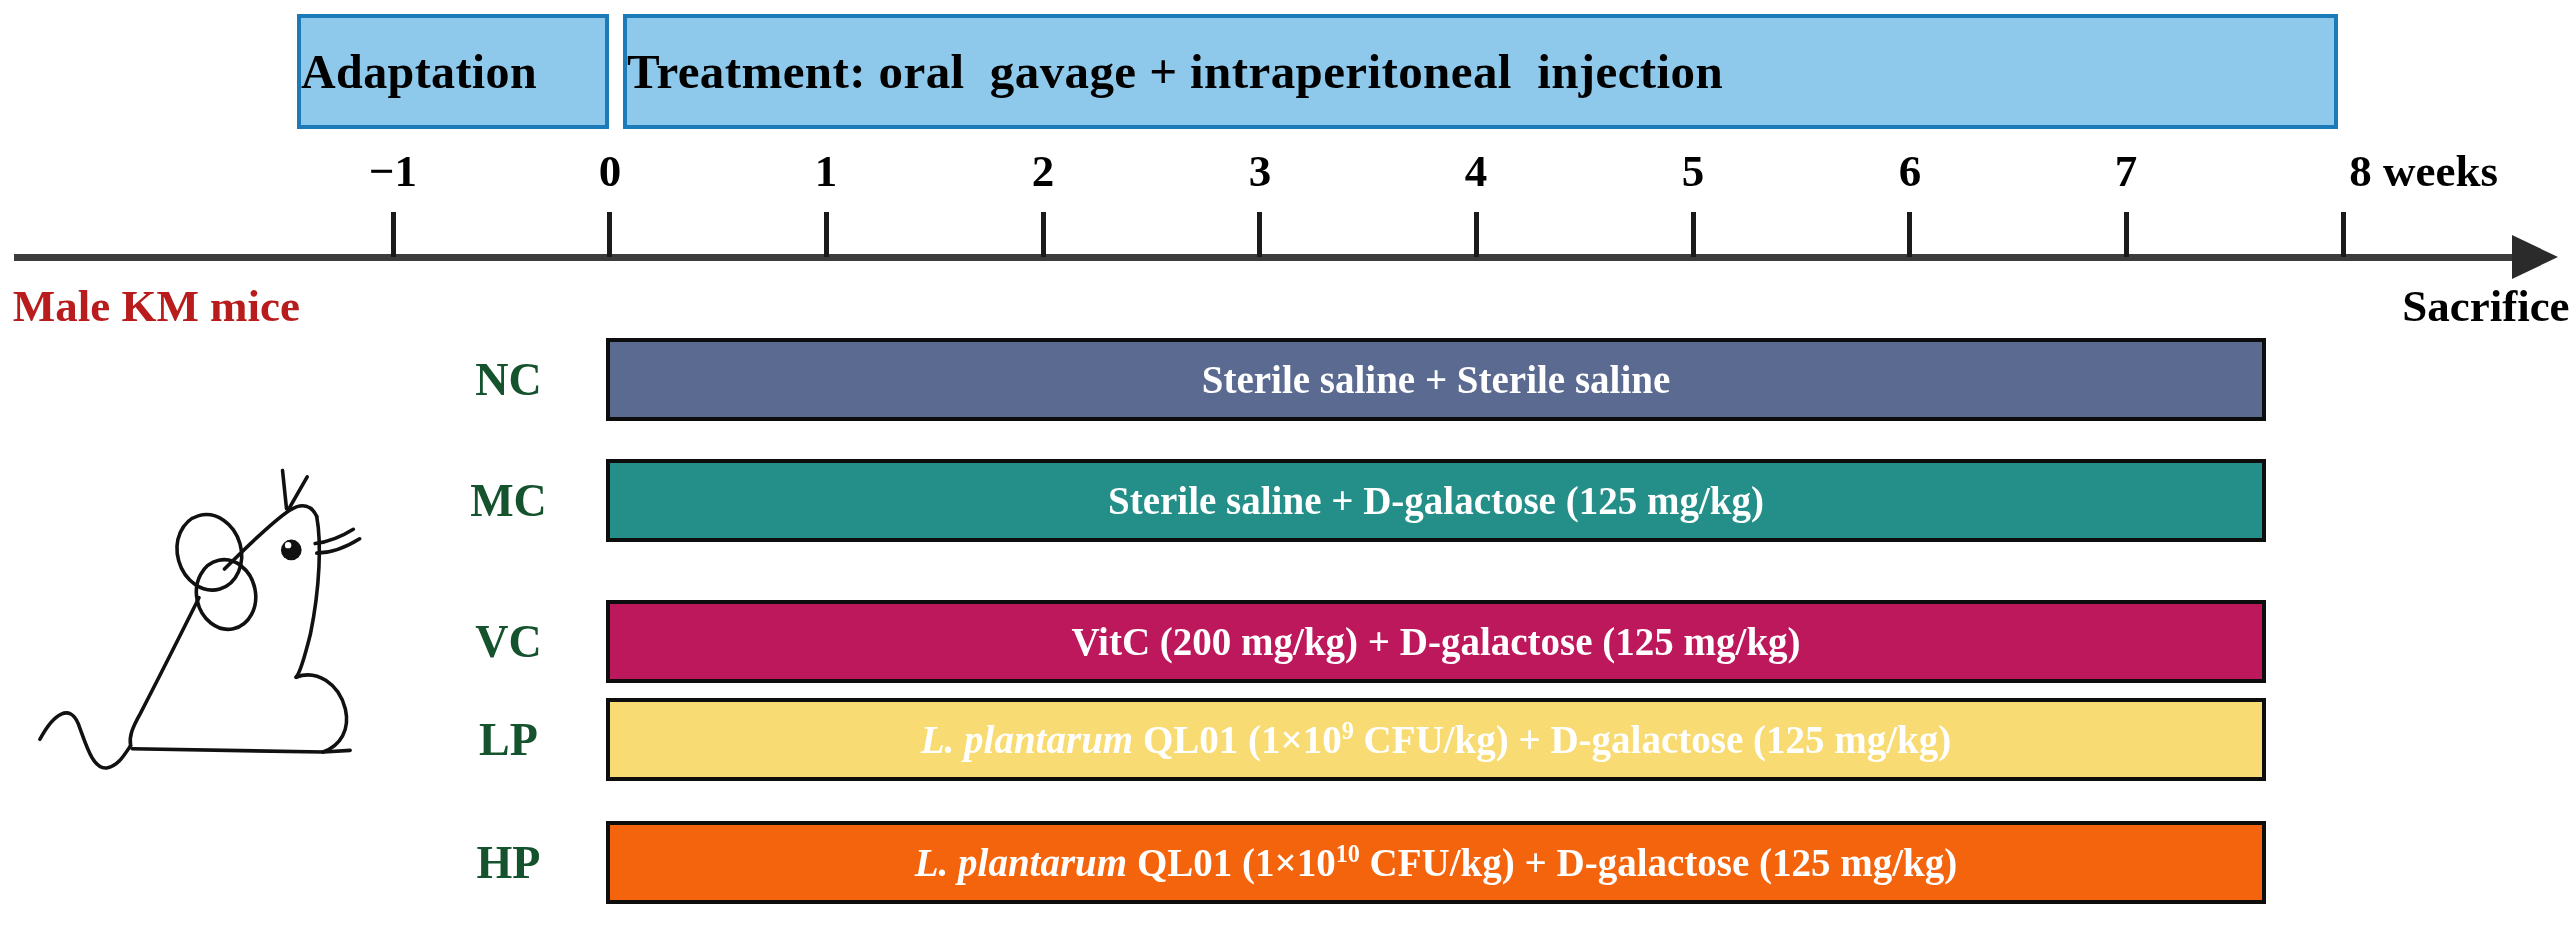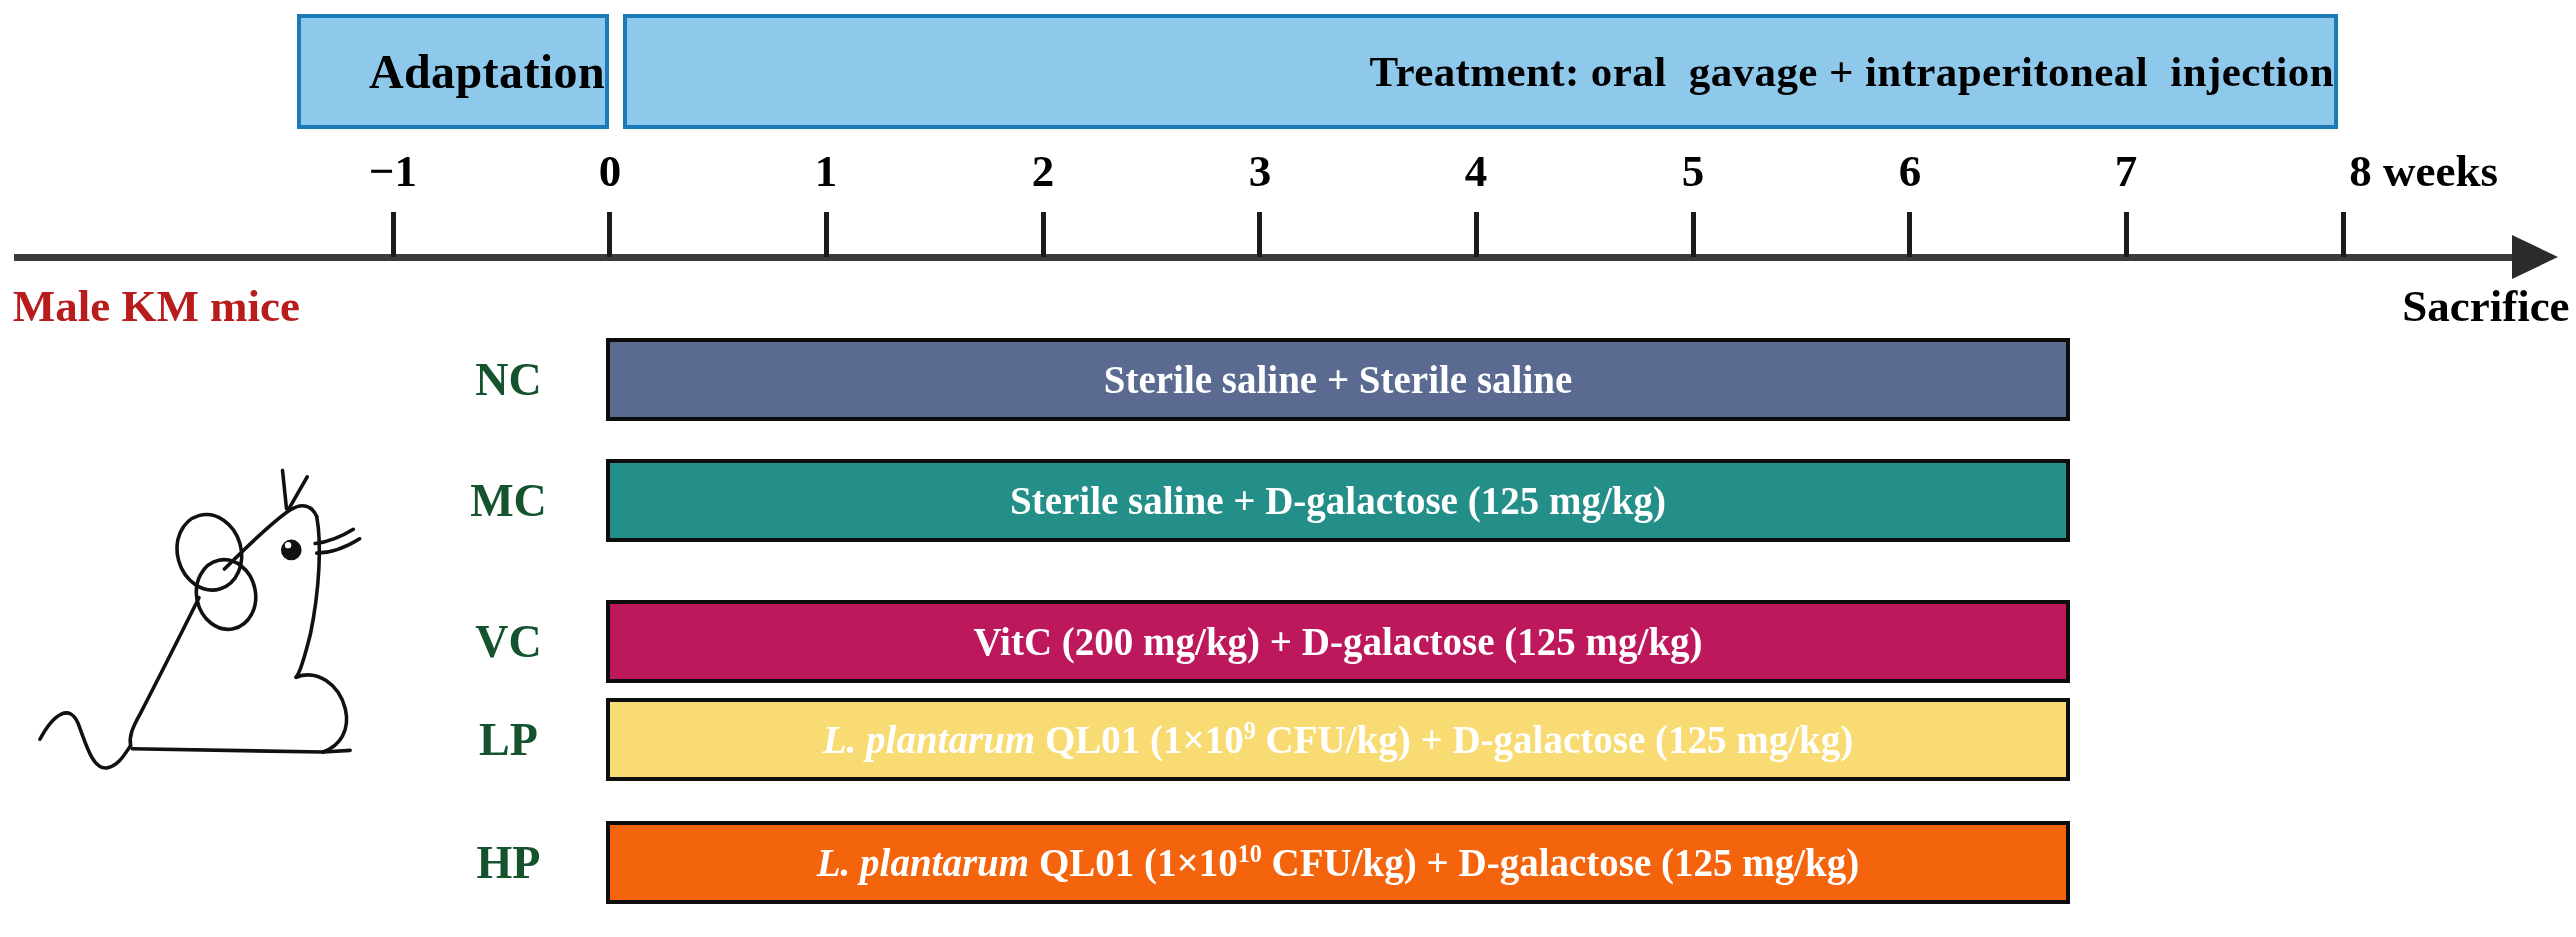--- a/index.html
+++ b/index.html
@@ -19,39 +19,39 @@
   }
 
   
   .phase-box {
     position: absolute;
     box-sizing: border-box;
     background: #8ec8ea;
     border: 4px solid #1c7ab8;
     display: flex;
     align-items: center;
-    justify-content: flex-end;
+    justify-content: flex-start;
     color: #000000;
     font-weight: bold;
     letter-spacing: 0.4px;
     font-family: Liberation Serif, serif;
   }
   #phase-adaptation {
     left: 297px;
     top: 14.3px;
     width: 312px;
     height: 115px;
     font-size: 48px;
   }
   #phase-treatment {
     left: 623px;
     top: 14.3px;
     width: 1715px;
     height: 115px;
-    font-size: 43px;
+    font-size: 49px;
   }
   #phase-treatment .phase-label { white-space: pre; }
 
   
   #timeline-axis {
     position: absolute;
     left: 14.3px;
     top: 254px;
     width: 2512px;
     height: 7.2px;
@@ -121,21 +121,21 @@
     align-items: center;
     justify-content: center;
     font-size: 46px;
     font-weight: bold;
     color: #14532d;
   }
   .group-bar {
     position: absolute;
     box-sizing: border-box;
     left: 606px;
-    width: 1464px;
+    width: 1660px;
     top: 0;
     height: 83px;
     border: 4px solid #0d0d0d;
     display: flex;
     align-items: center;
     justify-content: center;
     color: #ffffff;
     font-size: 39px;
     font-weight: bold;
     text-align: center;

